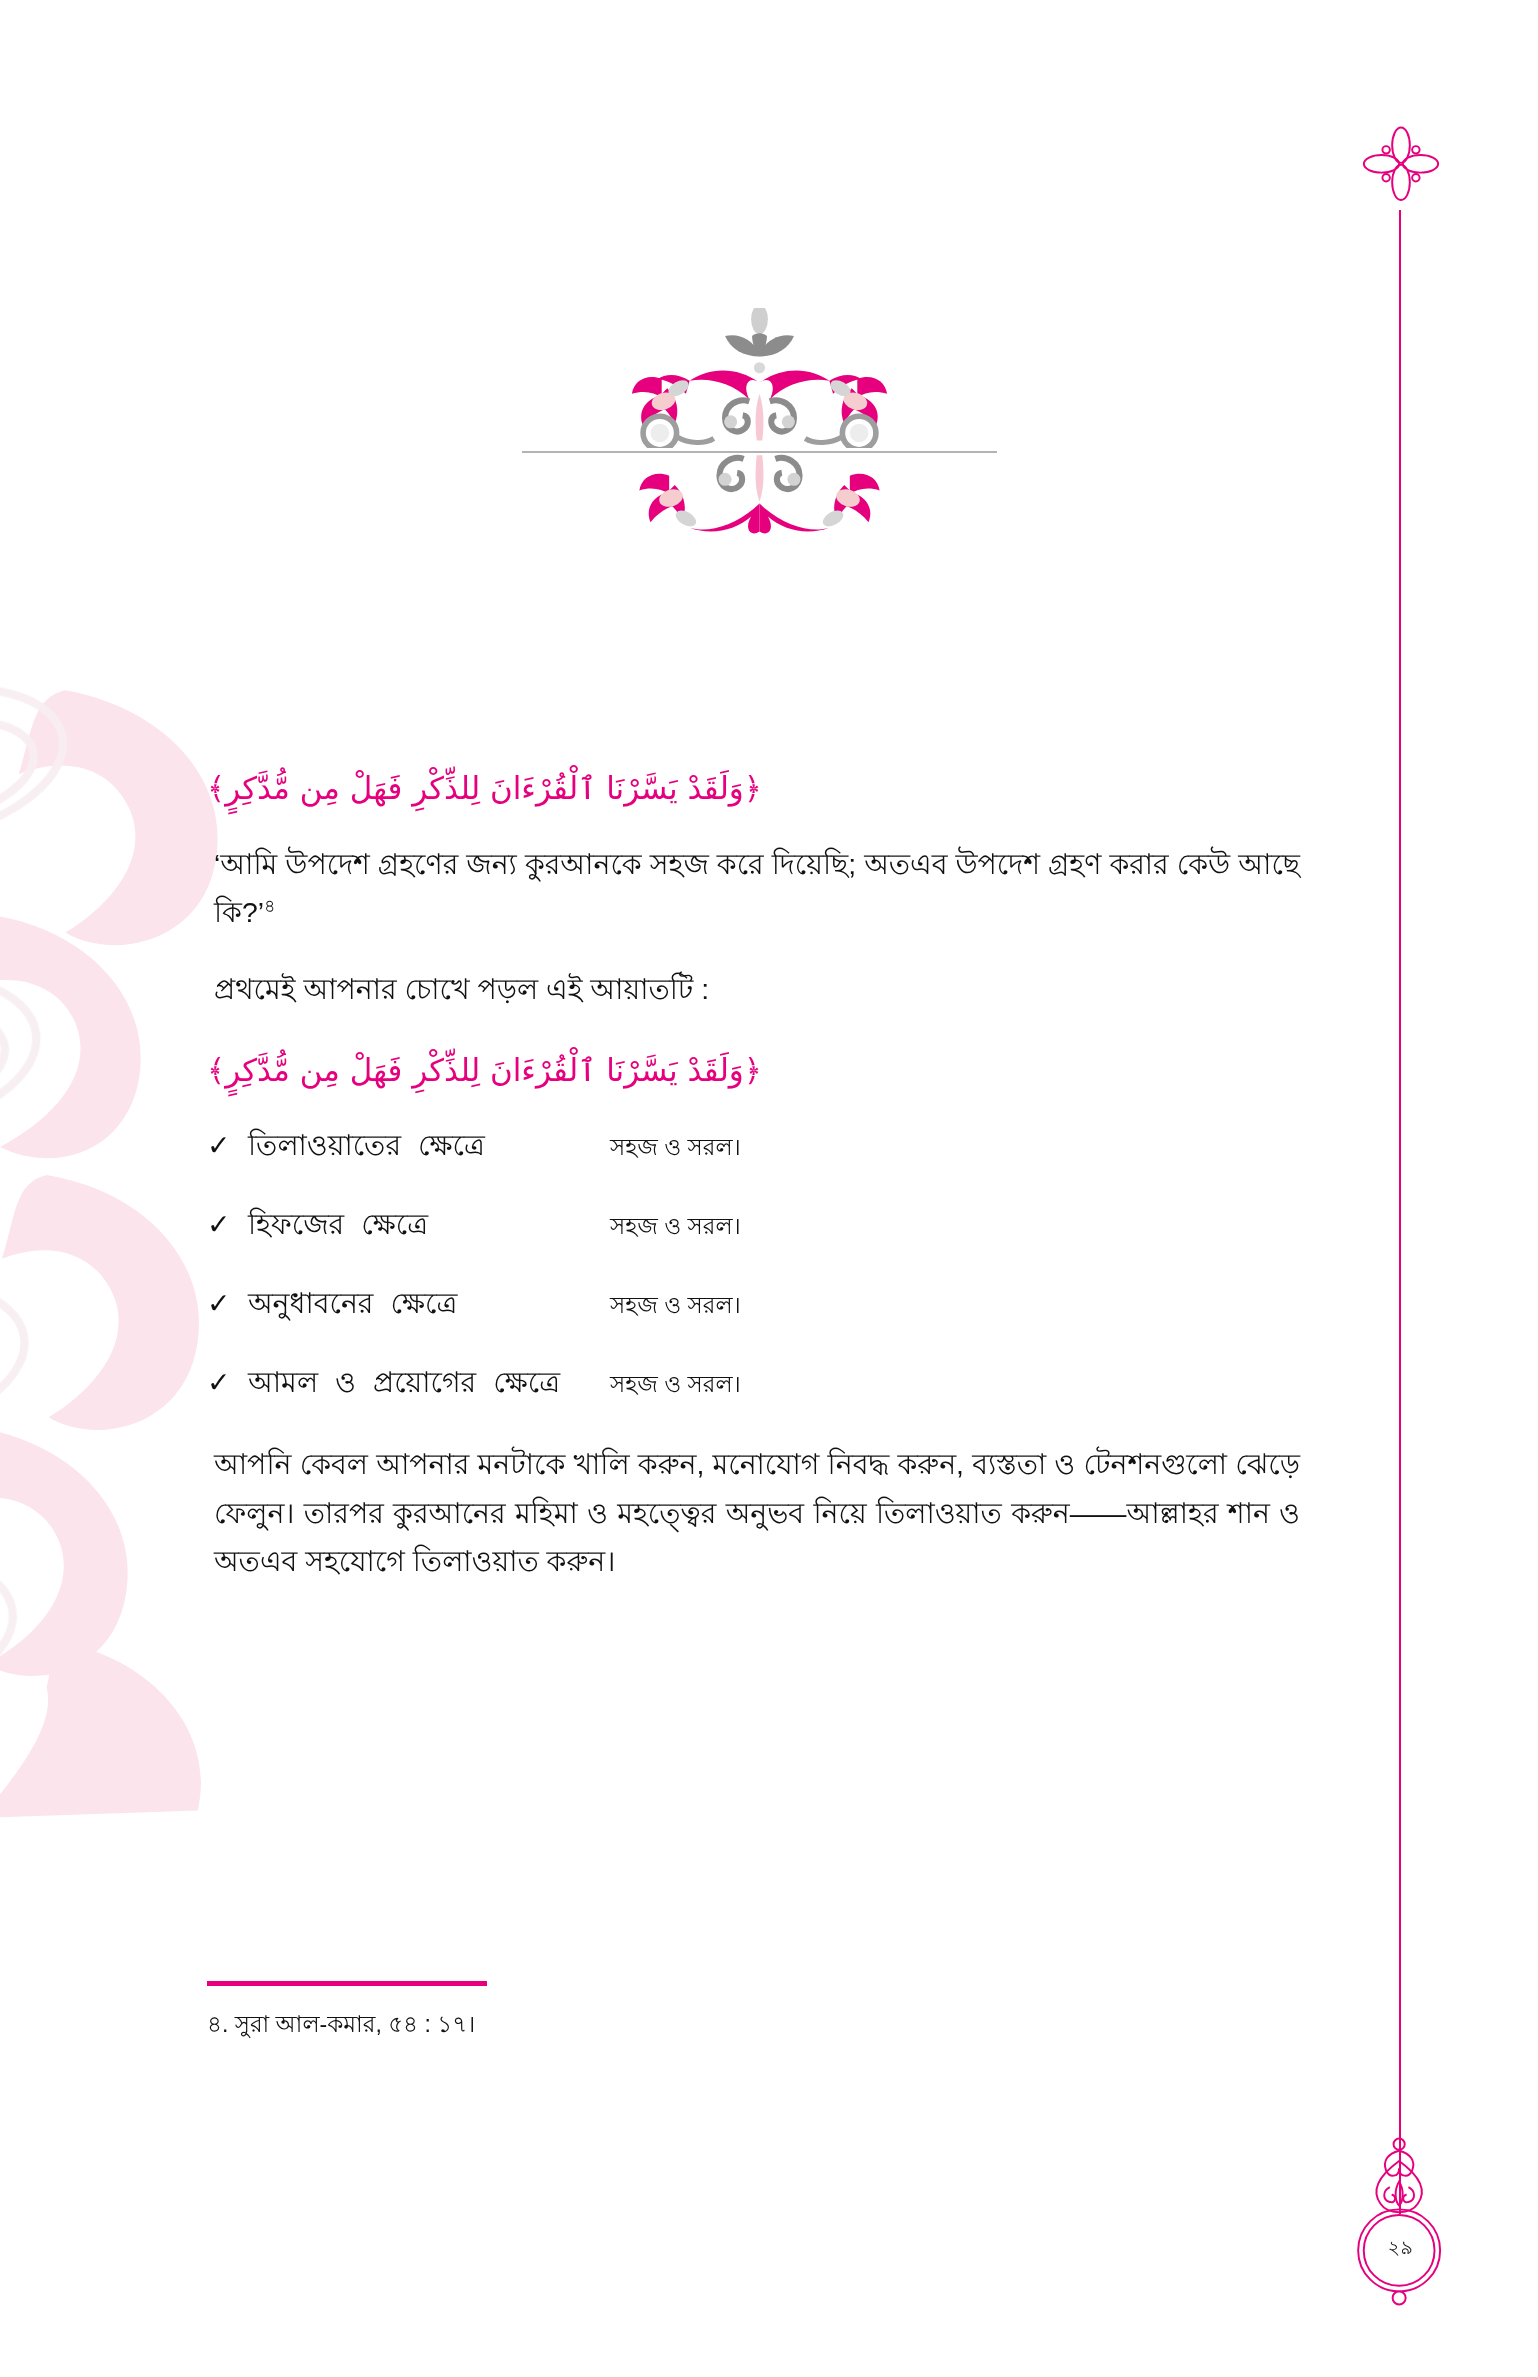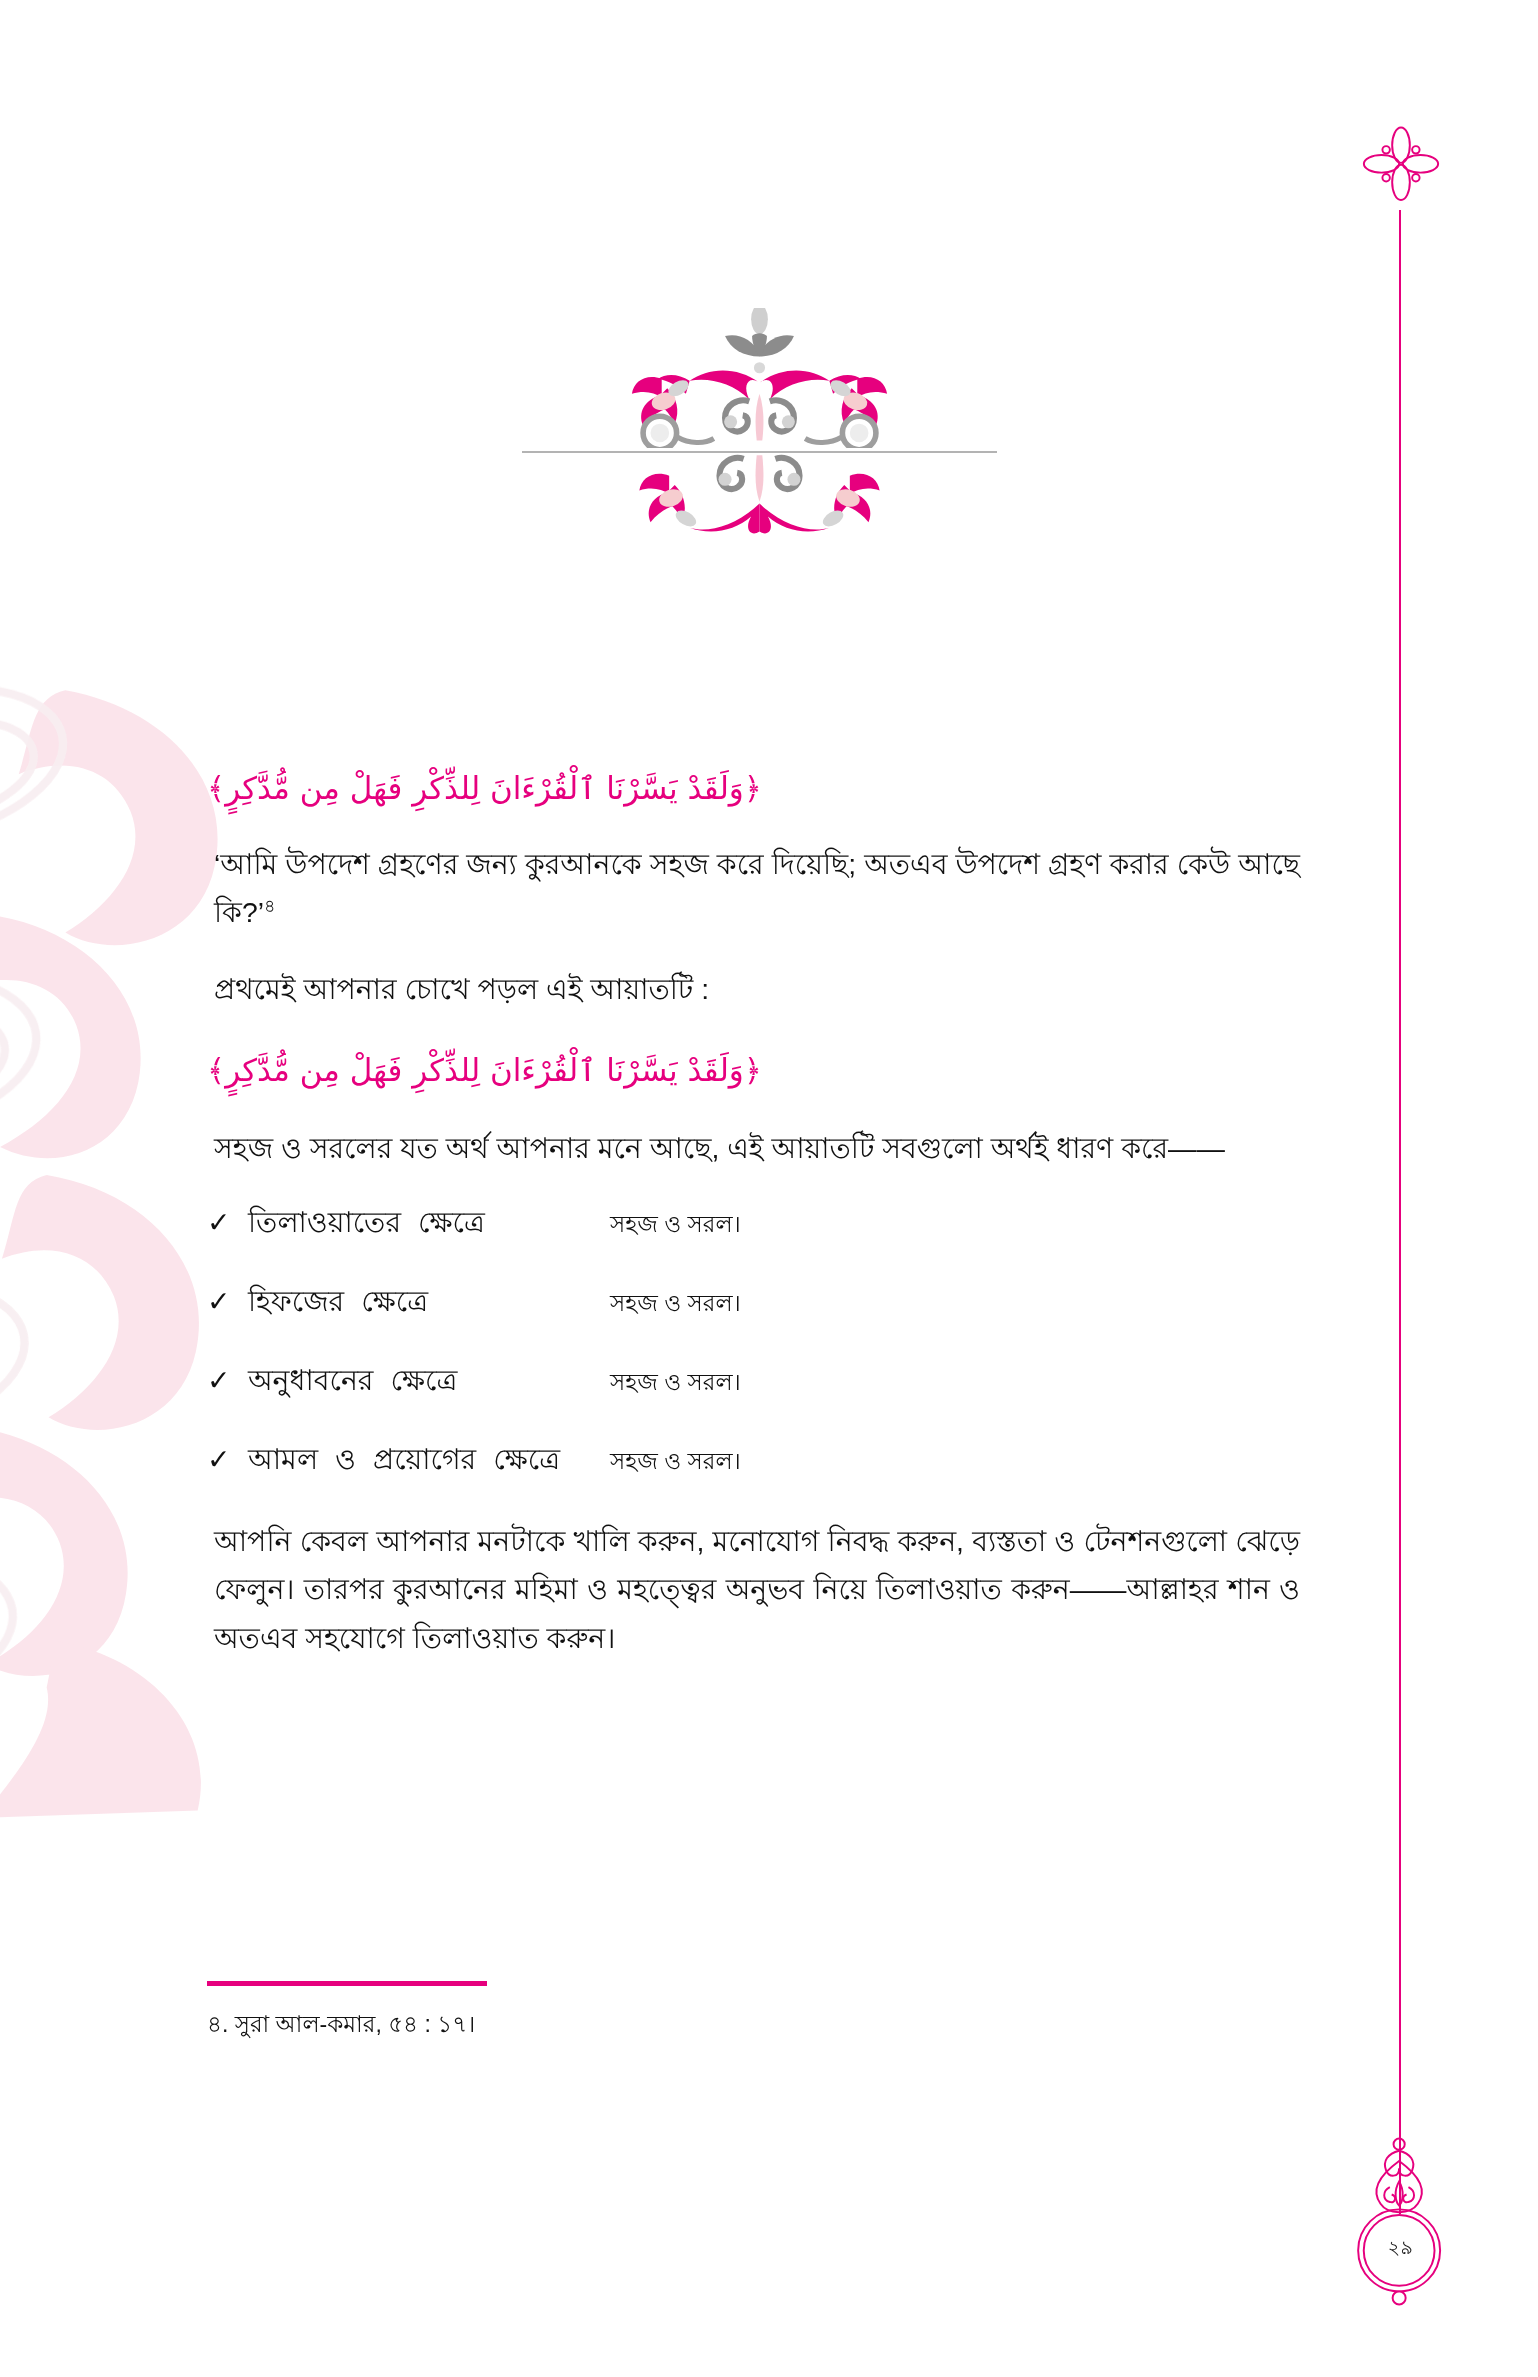--- a/index.html
+++ b/index.html
@@ -344,21 +344,20 @@
     <div class="ayah ayah-1">﴿وَلَقَدْ يَسَّرْنَا ٱلْقُرْءَانَ لِلذِّكْرِ فَهَلْ مِن مُّدَّكِرٍ﴾</div>
 
     <p class="para">
       <span>‘আমি উপদেশ গ্রহণের জন্য কুরআনকে সহজ করে দিয়েছি; অতএব উপদেশ গ্রহণ করার কেউ আছে কি?’</span><span class="sup">৪</span>
     </p>
 
     <p class="para nojust">প্রথমেই আপনার চোখে পড়ল এই আয়াতটি :</p>
 
     <div class="ayah ayah-2">﴿وَلَقَدْ يَسَّرْنَا ٱلْقُرْءَانَ لِلذِّكْرِ فَهَلْ مِن مُّدَّكِرٍ﴾</div>
 
-    <p class="para">সহজ ও সরলের যত অর্থ আপনার মনে আছে, এই আয়াতটি সবগুলো অর্থই ধারণ করে——</p>
 
     <ul class="check-list">
       <li class="check-row">
         <span class="check-mark">✓</span>
         <span class="check-label">তিলাওয়াতের ক্ষেত্রে</span>
         <span class="check-value">সহজ ও সরল।</span>
       </li>
       <li class="check-row">
         <span class="check-mark">✓</span>
         <span class="check-label">হিফজের ক্ষেত্রে</span>

